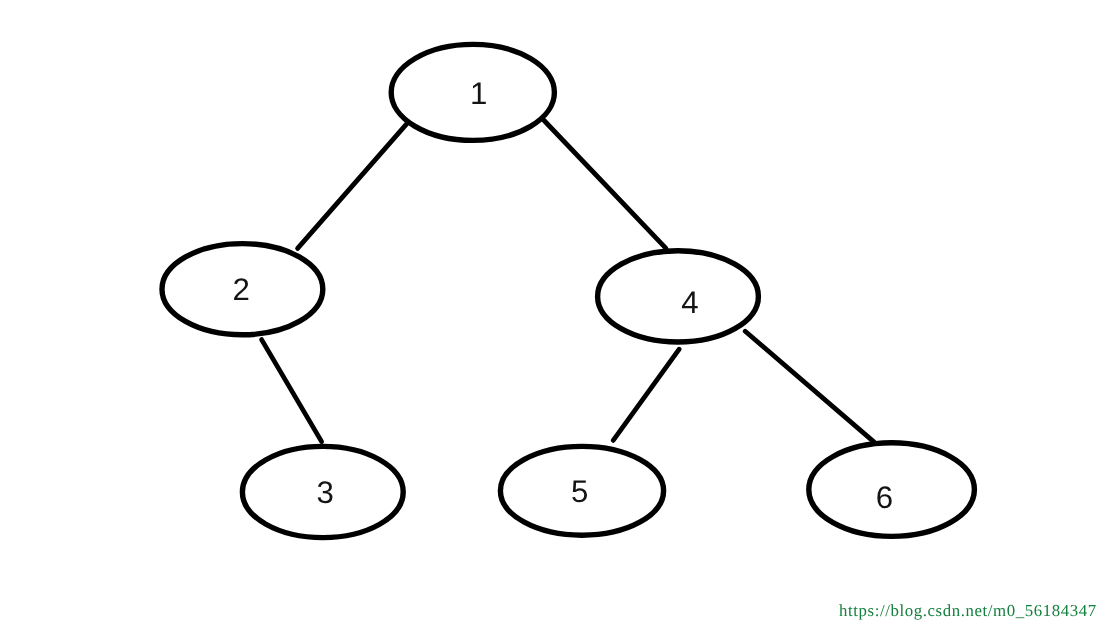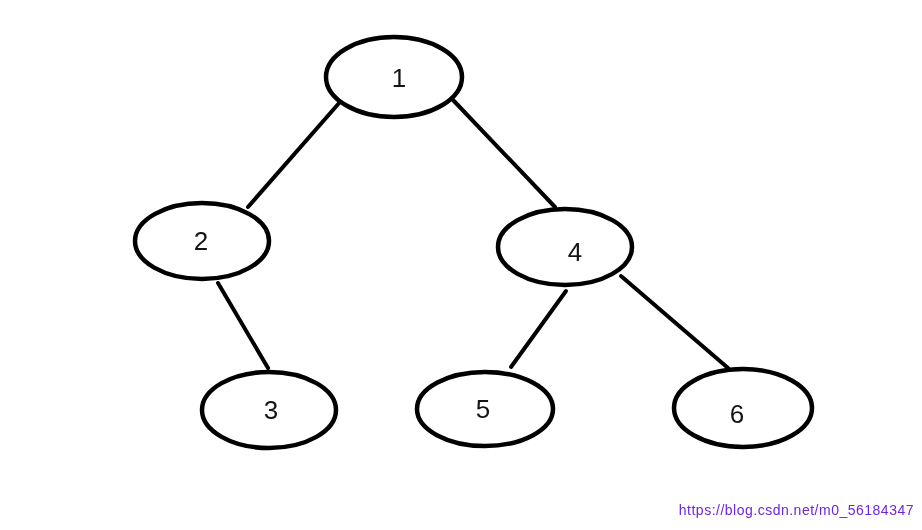--- a/index.html
+++ b/index.html
@@ -63,14 +63,14 @@
       </g>
       <g>
         <ellipse cx="485" cy="409" rx="68" ry="37" fill="#ffffff" stroke="#000000" stroke-width="4.5"></ellipse>
         <text x="483" y="409" text-anchor="middle" dominant-baseline="central" class="node-label">5</text>
       </g>
       <g>
         <ellipse cx="743" cy="408" rx="69" ry="39" fill="#ffffff" stroke="#000000" stroke-width="4.5"></ellipse>
         <text x="737" y="414" text-anchor="middle" dominant-baseline="central" class="node-label">6</text>
       </g>
     </svg>
-  <div class="watermark" style="color: #6d28d9;">https://blog.csdn.net/m0_56184347</div>
+  <div class="watermark" style="color: #15803d; font-family: Liberation Serif, serif;">https://blog.csdn.net/m0_56184347</div>
 </div>
 
 </body></html>

